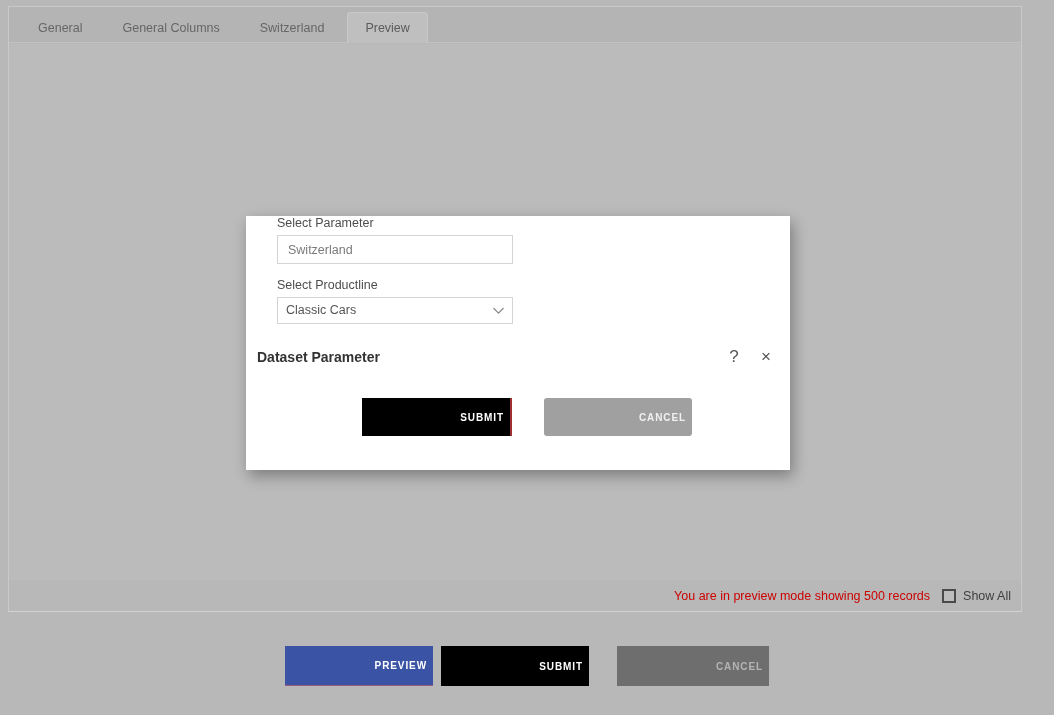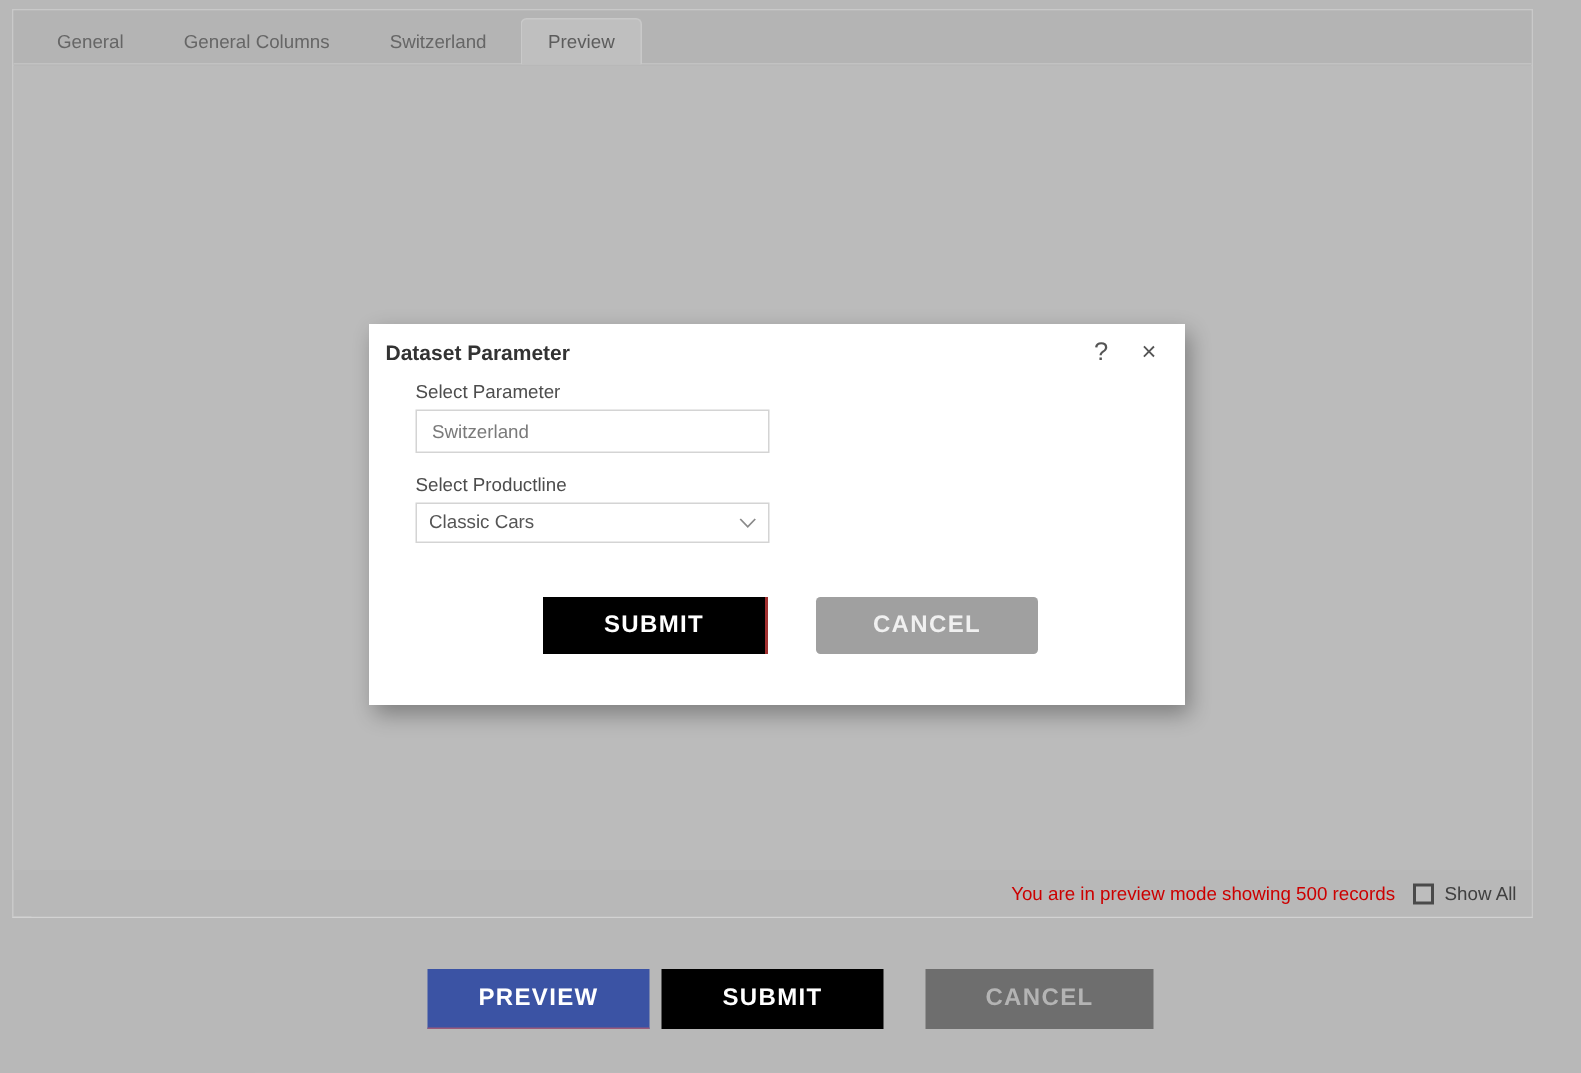--- a/index.html
+++ b/index.html
@@ -199,25 +199,26 @@
     left: 0;
     right: 0;
     top: 398px;
     display: flex;
     justify-content: center;
     gap: 0px;
   }
   .btn {
     border: none;
     font-family: "Liberation Sans", sans-serif;
-    font-size: 16px;
+    font-size: 10px;
     font-weight: bold;
     letter-spacing: 0.9px;
     cursor: pointer;
     box-sizing: border-box;
+    text-align: right;
   }
   #dlg-submit {
     width: 150px;
     height: 38px;
     background: #000000;
     color: #ffffff;
     border-right: 2px solid #a03030;
   }
   #dlg-cancel {
     width: 148px;
@@ -283,26 +284,20 @@
 
   <div id="statusbar">
     <div id="preview-msg">You are in preview mode showing 500 records</div>
     <div id="showall-checkbox"></div>
     <div id="showall-label">Show All</div>
   </div>
 
 </div>
 
 <div id="dialog">
-
-  <div id="dialog-header">
-    <div id="dialog-title">Dataset Parameter</div>
-    <div class="dialog-ctrl" id="help-icon">?</div>
-    <div class="dialog-ctrl" id="close-icon">×</div>
-  </div>
 
   <div id="dialog-body">
 
     <div class="field-block">
       <div class="field-label">Select Parameter</div>
       <input class="text-input" type="text" value="Switzerland" style="">
     </div>
 
     <div class="field-block">
       <div class="field-label">Select Productline</div>
@@ -310,20 +305,26 @@
         <div class="select-box">Classic Cars</div>
         <span class="chevron">
           <svg width="13" height="13" viewBox="0 0 13 13">
             <path d="M1.5 4 L6.5 9.2 L11.5 4" fill="none" stroke="#8a8a8a" stroke-width="1.2"></path>
           </svg>
         </span>
       </div>
     </div>
 
   </div>
+
+  <div id="dialog-header">
+    <div id="dialog-title">Dataset Parameter</div>
+    <div class="dialog-ctrl" id="help-icon">?</div>
+    <div class="dialog-ctrl" id="close-icon">×</div>
+  </div>
 </div>
 
 <div id="dialog-actions">
   <button class="btn" id="dlg-submit">SUBMIT</button>
   <button class="btn" id="dlg-cancel">CANCEL</button>
 </div>
 
 <div id="footer">
   <button class="btn" id="ft-preview">PREVIEW</button>
   <button class="btn" id="ft-submit">SUBMIT</button>

